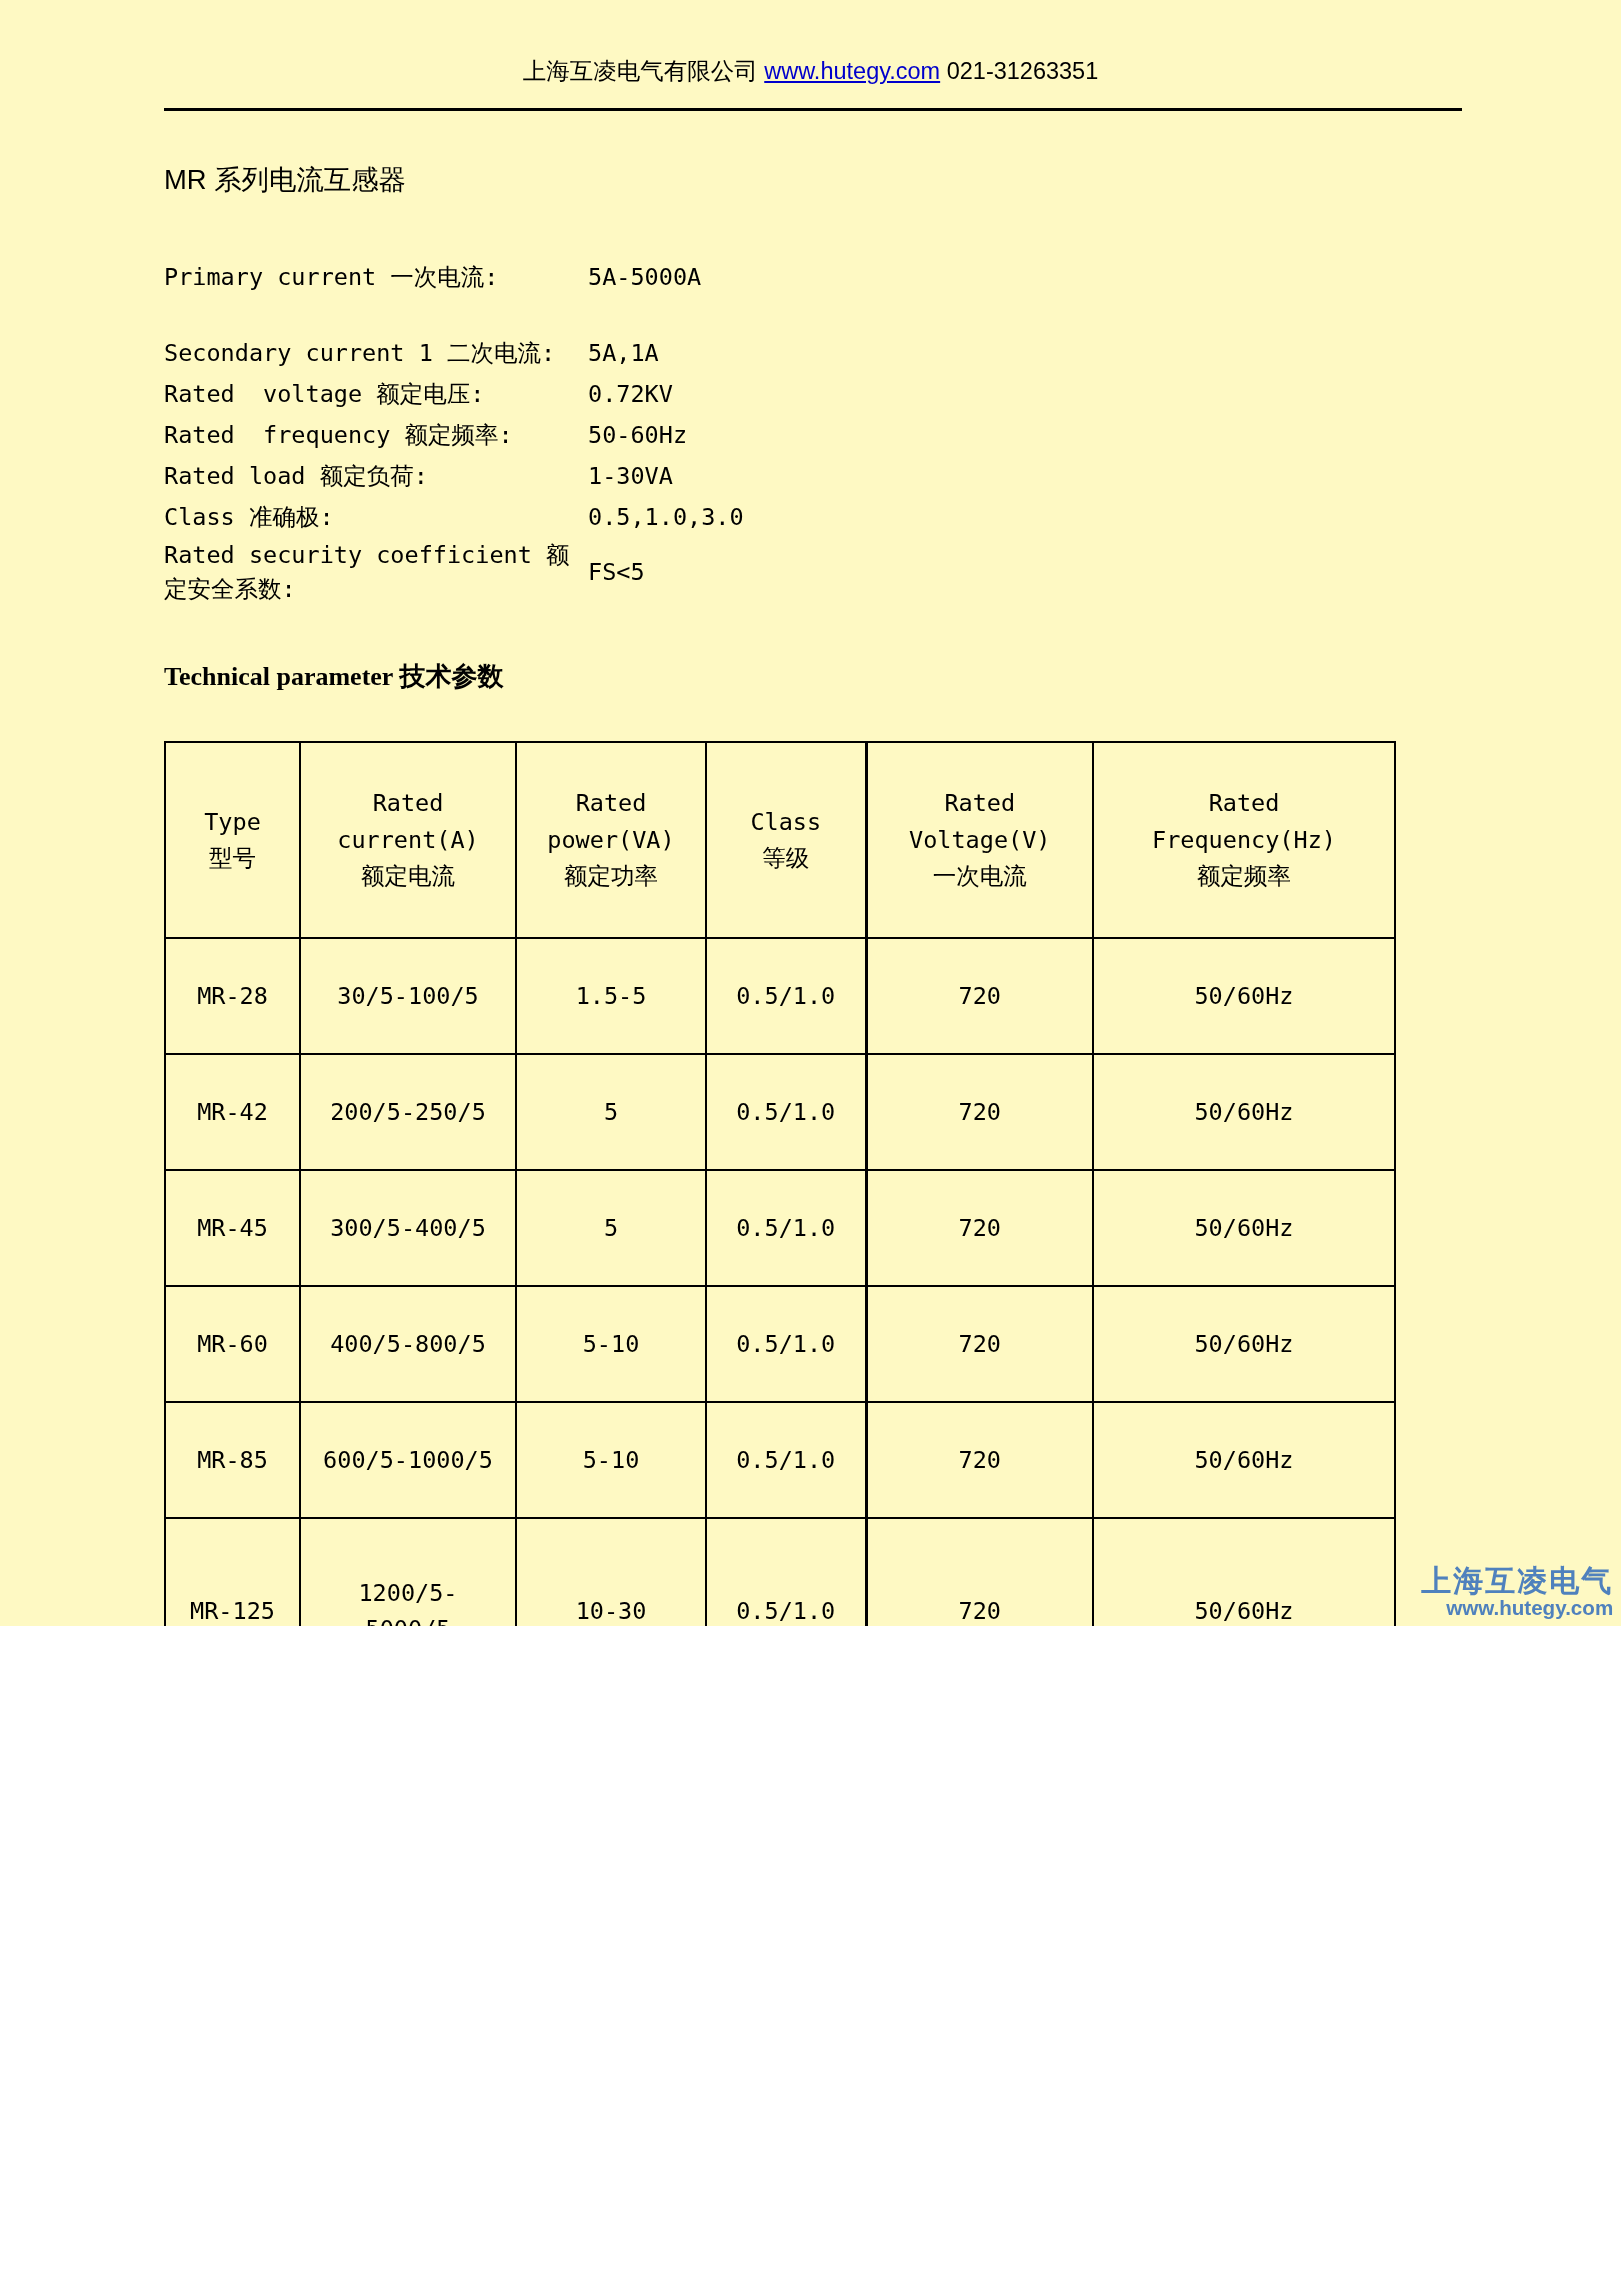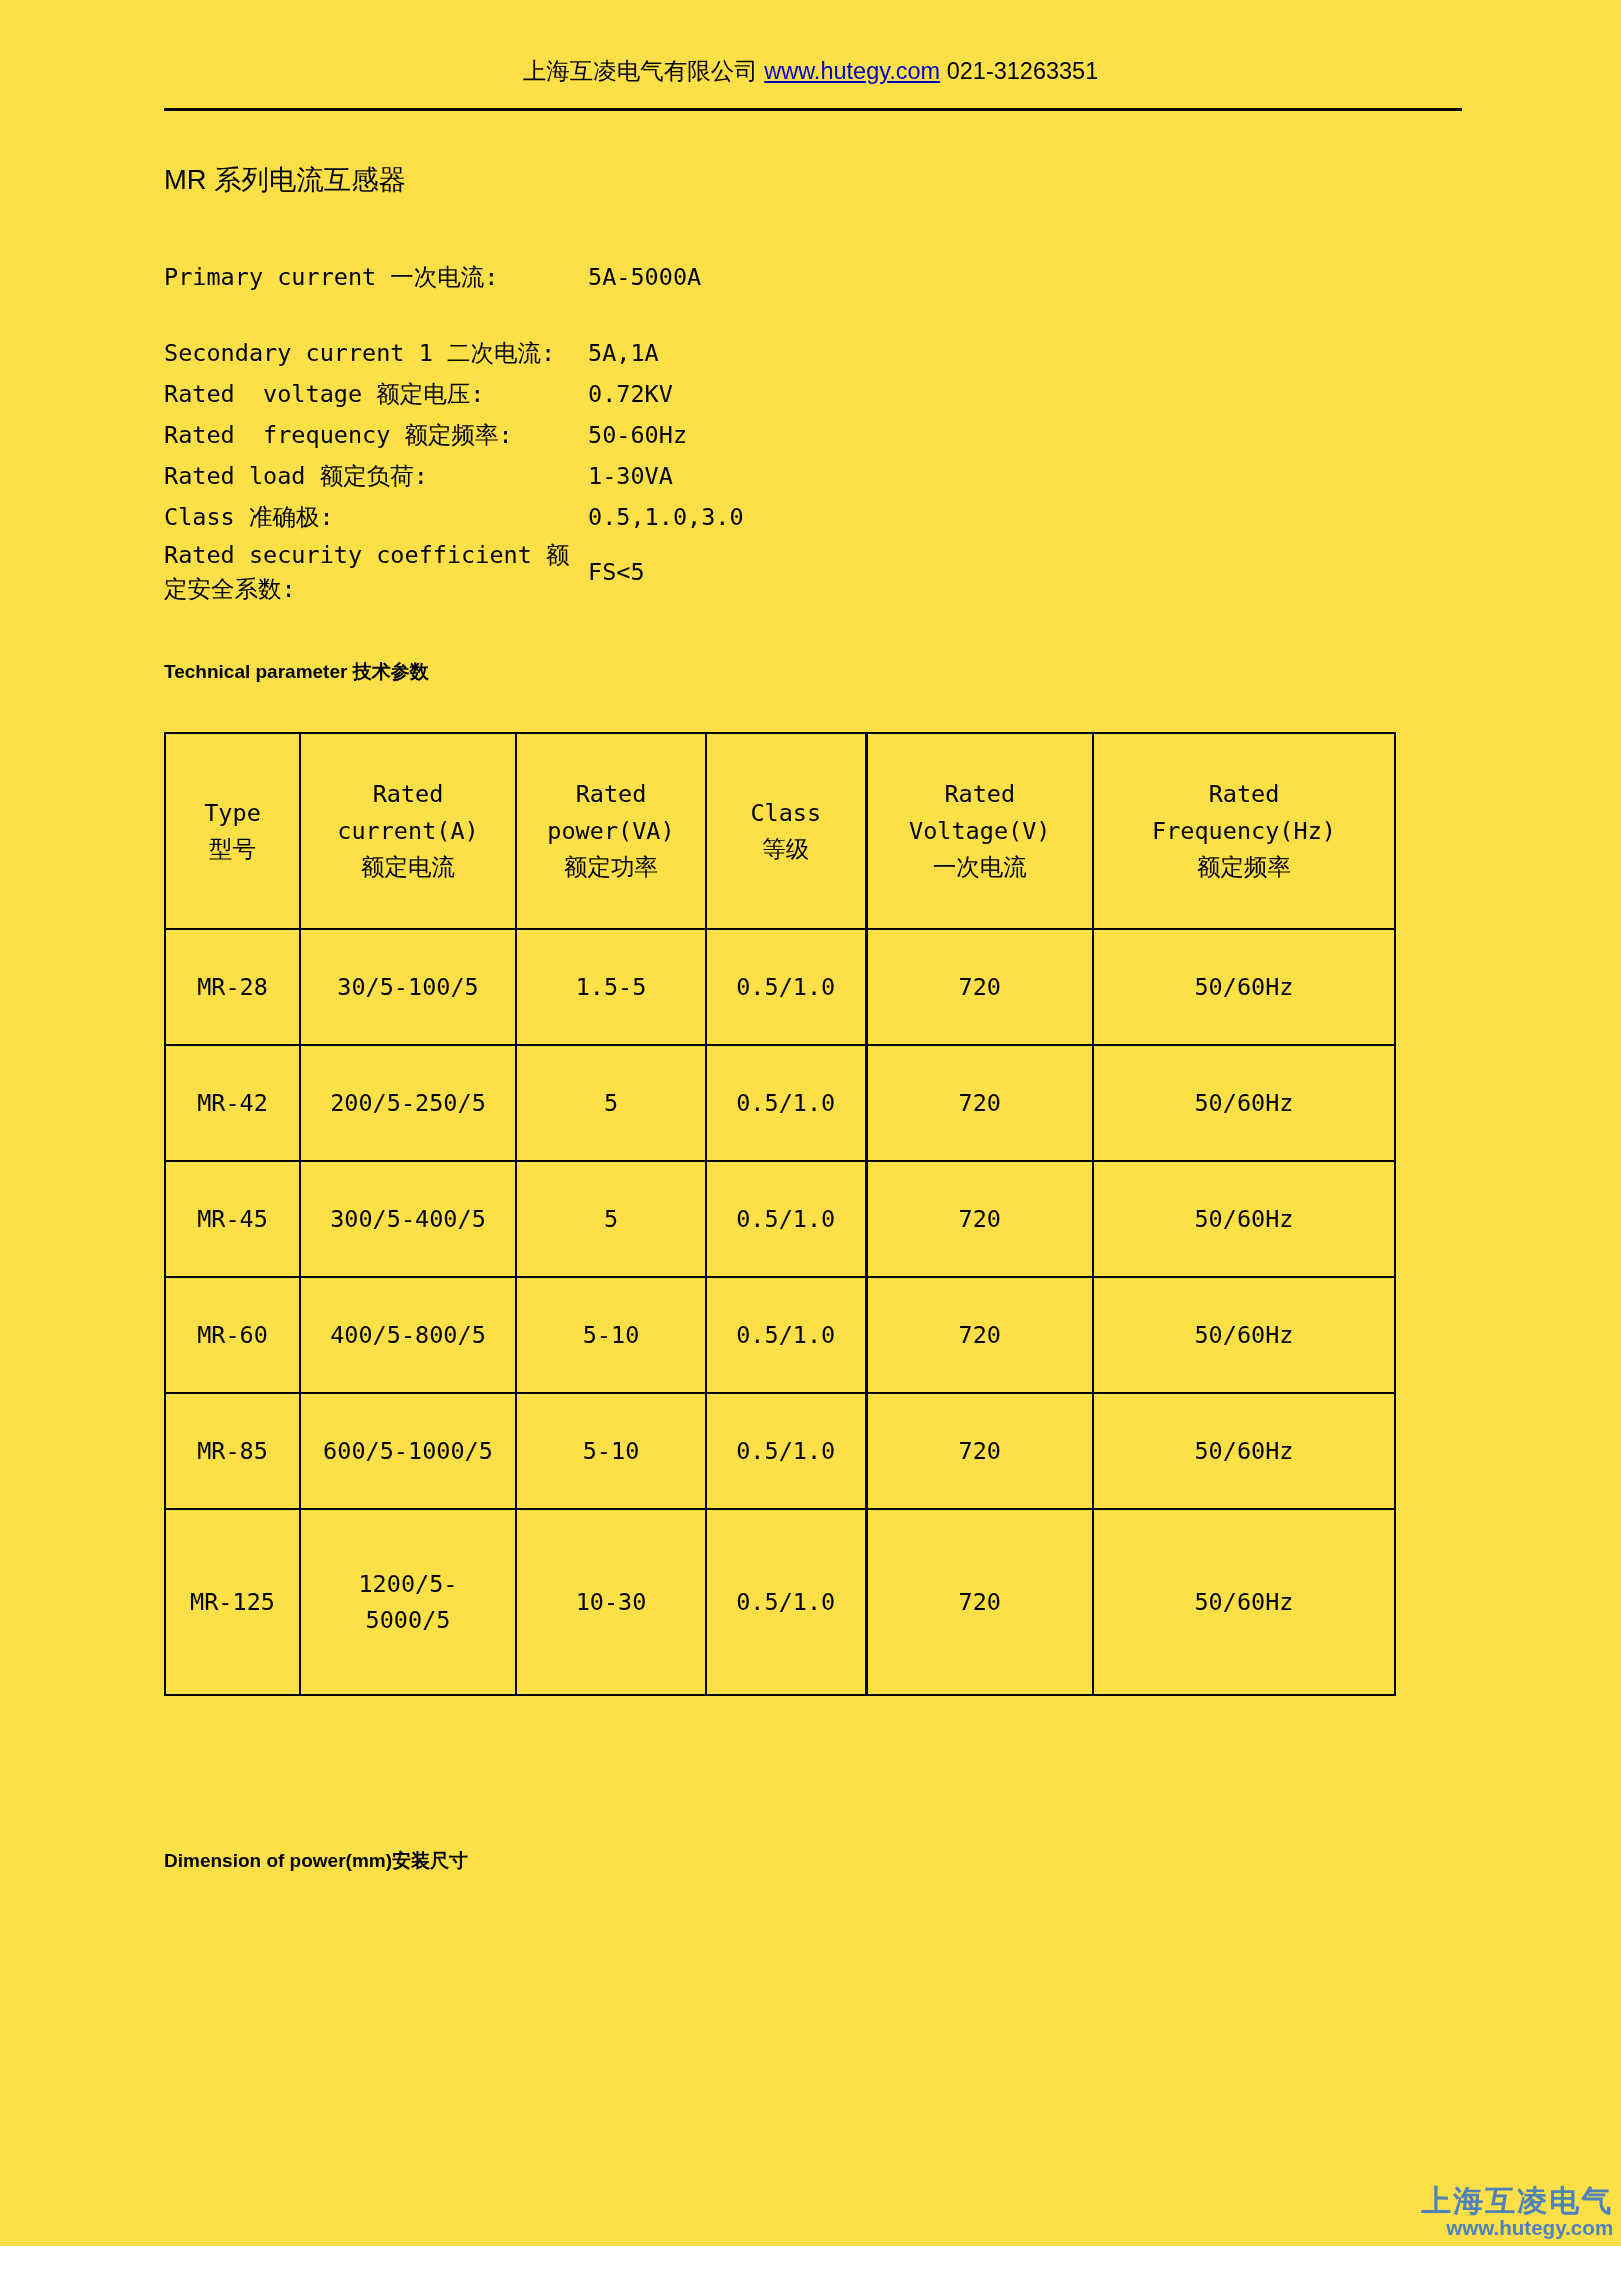--- a/index.html
+++ b/index.html
@@ -1,20 +1,20 @@
 <!DOCTYPE html>
 <html><head>
 <meta charset="utf-8">
 <style>
   html, body { margin: 0; padding: 0; background: #ffffff; }
   .page {
     position: relative;
     width: 1621px;
-    height: 2246px;
-    background: #fde047;
+    height: 1626px;
+    background: #fef9c3;
     font-family: "Liberation Sans", sans-serif;
     color: #000000;
     overflow: hidden;
   }
   
   .page-header {
     padding-top: 57px;
     text-align: center;
     font-size: 23.5px;
     line-height: 1.25;
@@ -50,23 +50,23 @@
   .spec-row.gap-after { margin-bottom: 35px; }
   .spec-label {
     width: 424px;
     white-space: pre-wrap;
     line-height: 1.45;
   }
   .spec-value { white-space: pre-wrap; text-align: right; }
   
   .section-heading {
     margin: 53px 0 0 164px;
-    font-size: 19px;
+    font-size: 26px;
     font-weight: 700;
-    font-family: Liberation Sans, sans-serif;
+    font-family: Liberation Serif, serif;
   }
   
   .tech-table {
     margin: 47px 0 0 164px;
     border-collapse: collapse;
     table-layout: fixed;
     width: 1230px;
     font-family: "DejaVu Sans Mono", "Liberation Mono", monospace;
     font-size: 23.5px;
   }

